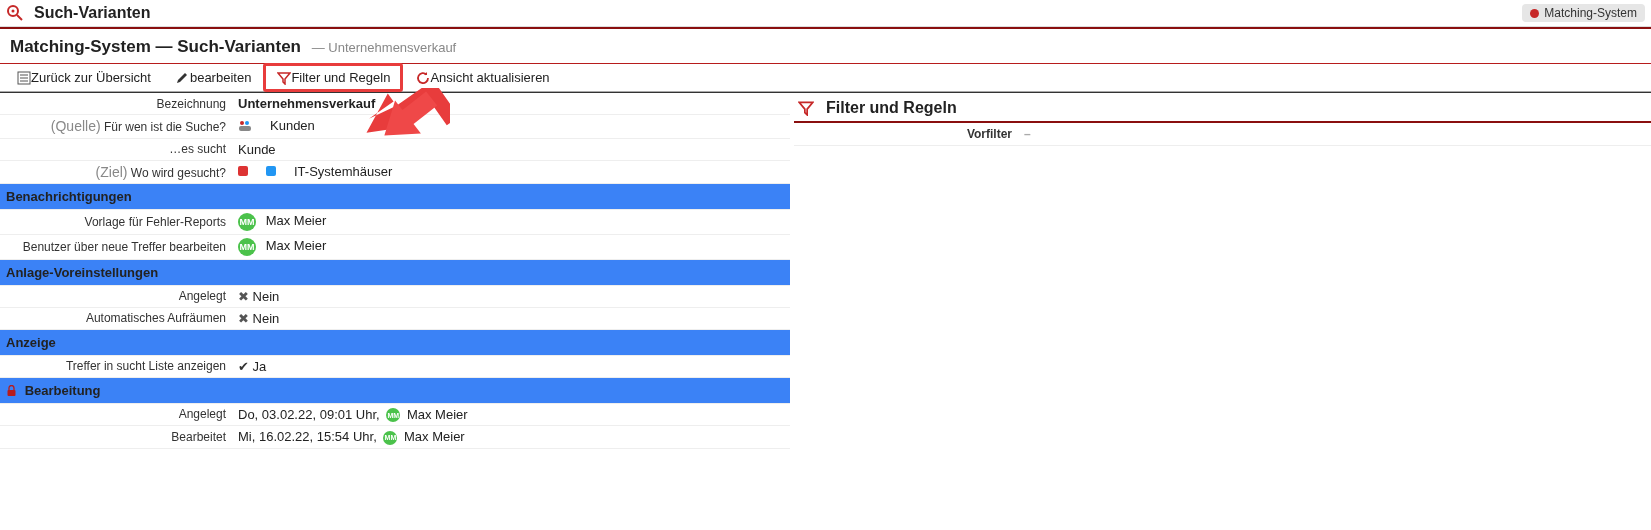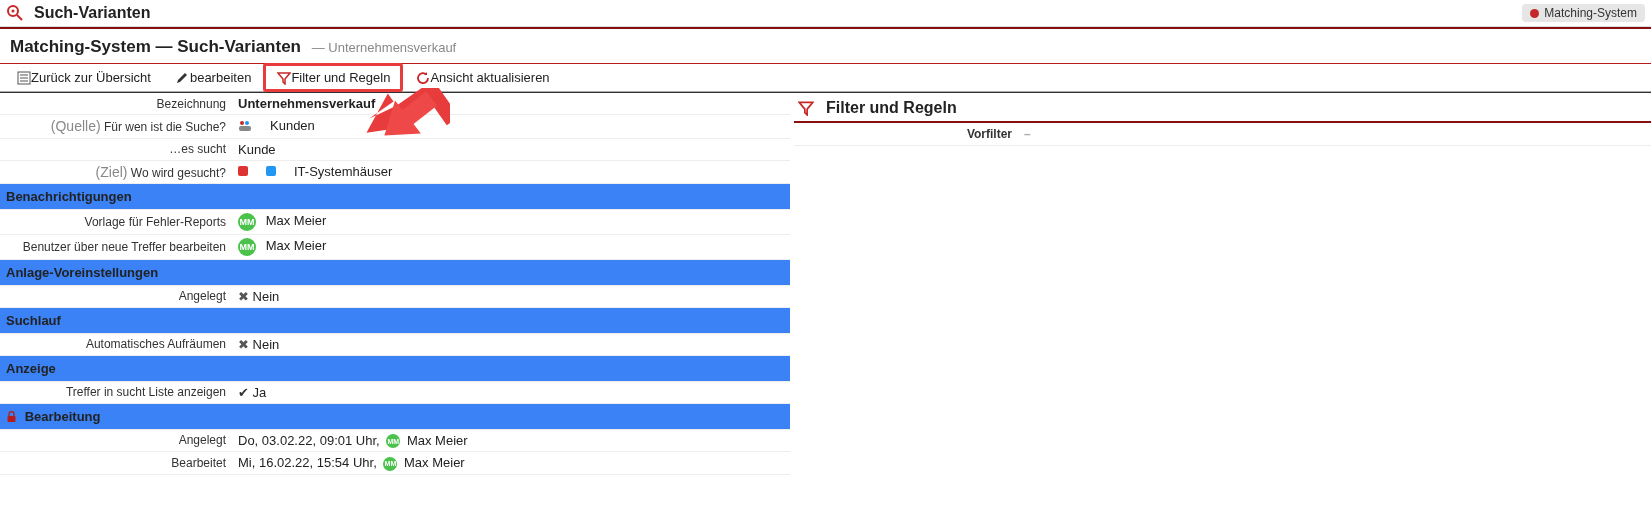--- a/index.html
+++ b/index.html
@@ -287,23 +287,20 @@
         <td colspan="2">Anlage-Voreinstellungen</td>
       </tr>
       <tr>
         <td class="label">Angelegt</td>
         <td class="value">
           <span style="color:#555;">✖</span>
           <span>Nein</span>
         </td>
       </tr>
 
-      <tr class="section-header">
-        <td colspan="2">Suchlauf</td>
-      </tr>
       <tr>
         <td class="label">Automatisches Aufräumen</td>
         <td class="value">
           <span style="color:#555;">✖</span>
           <span>Nein</span>
         </td>
       </tr>
 
       <tr class="section-header">
         <td colspan="2">Anzeige</td>

